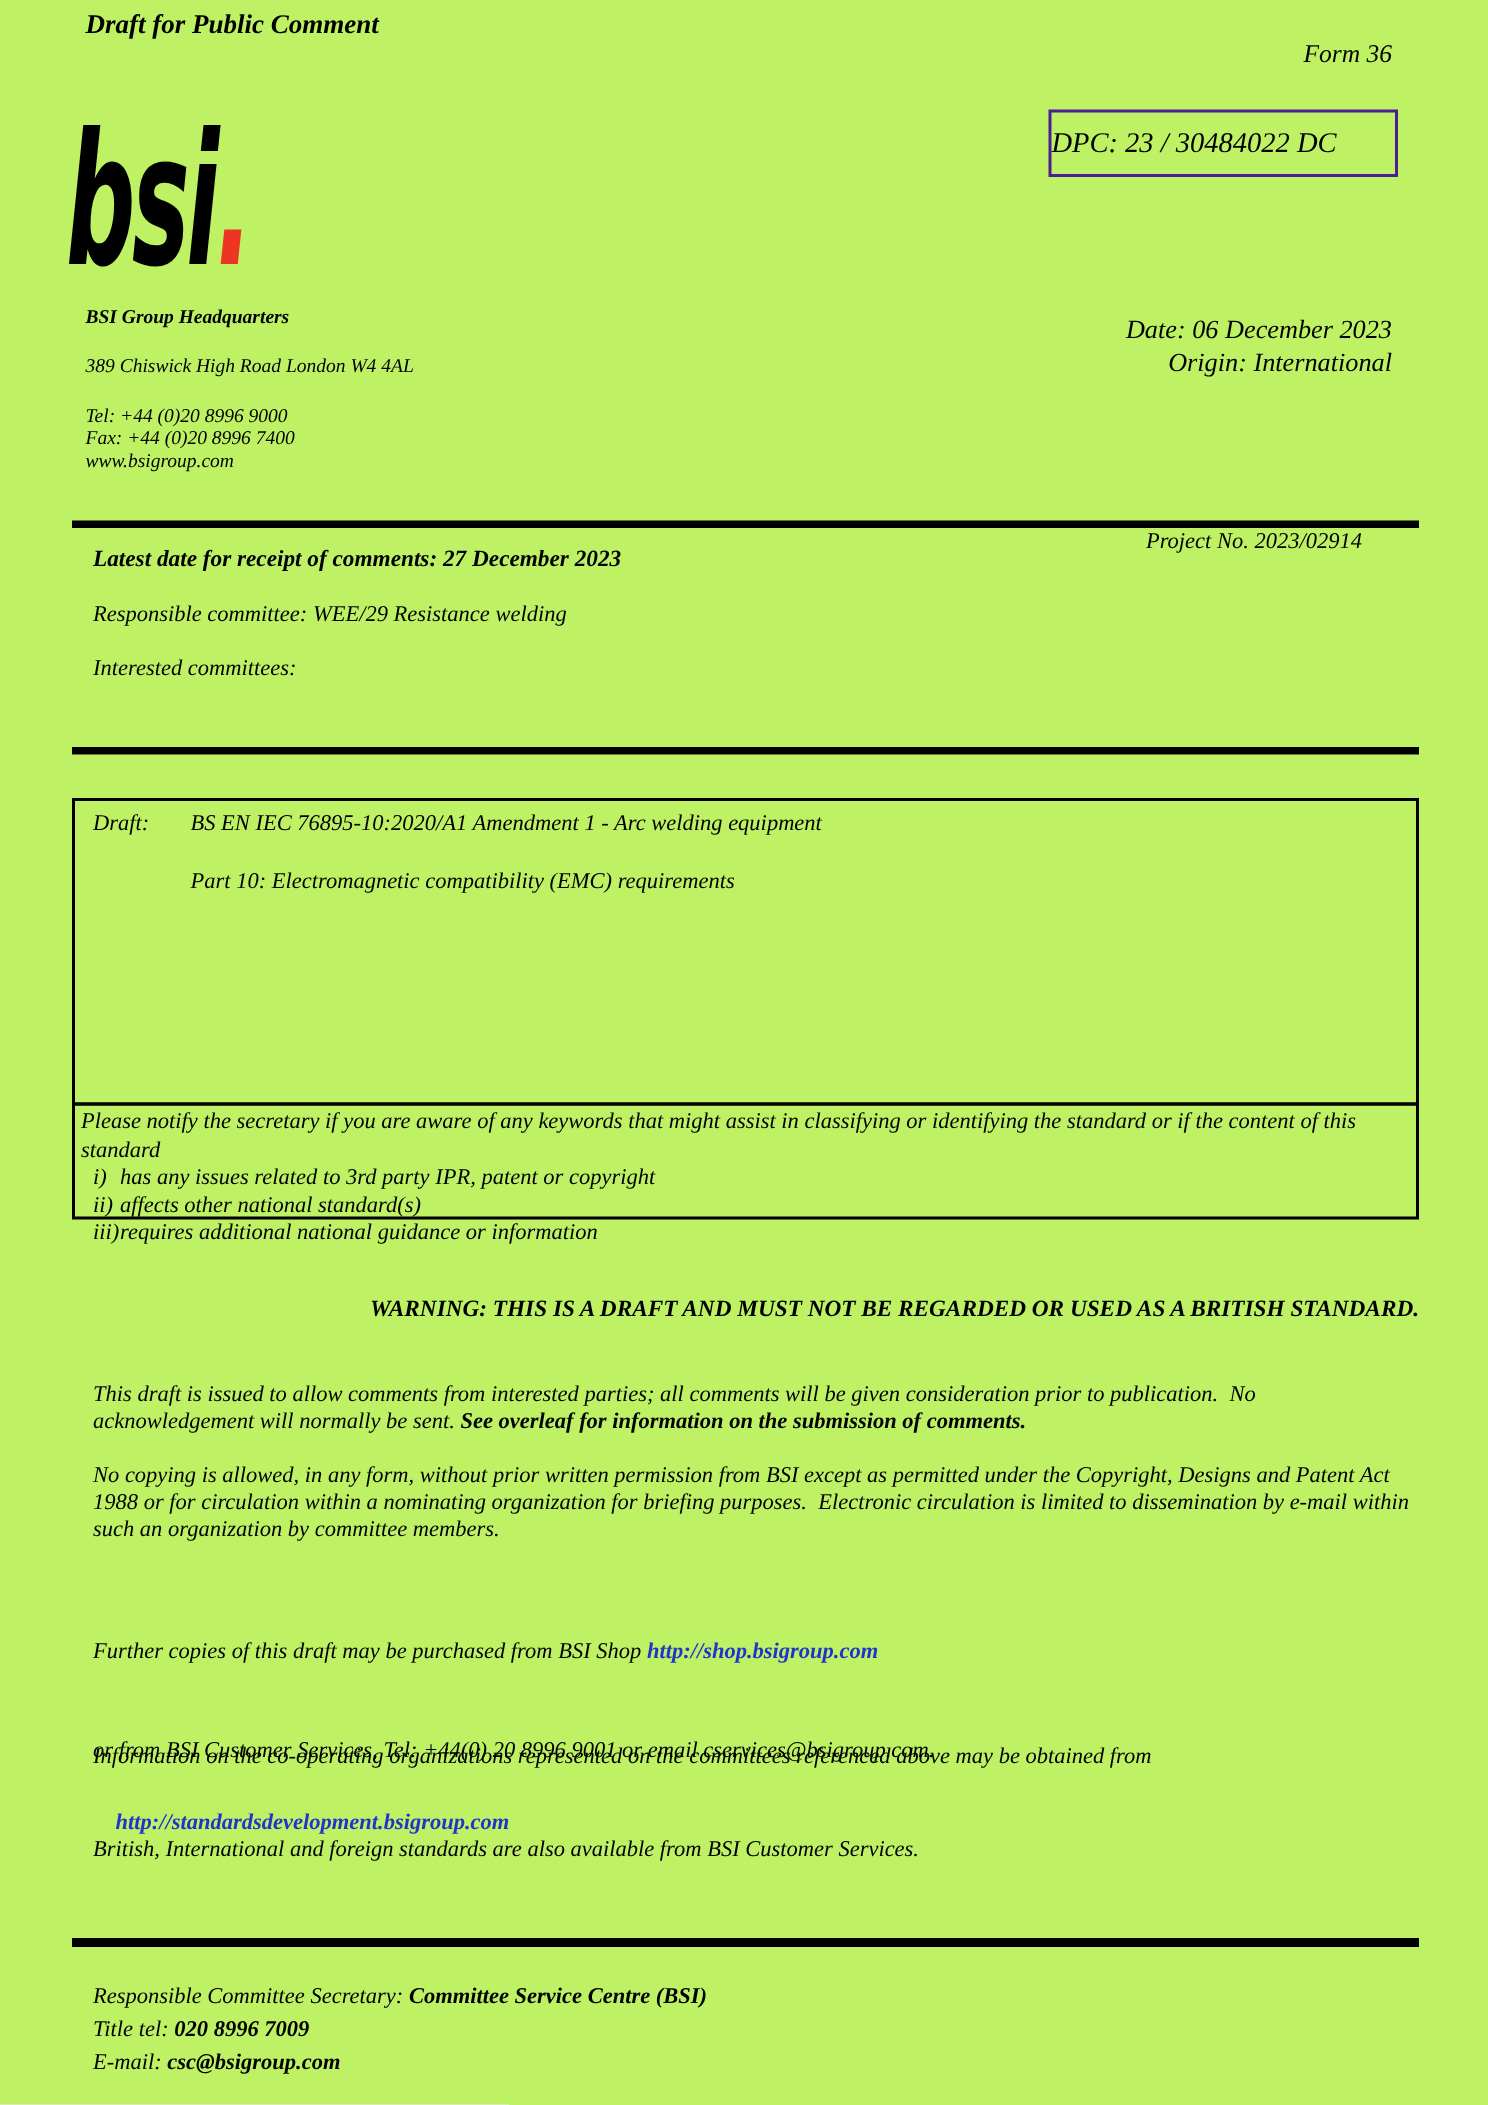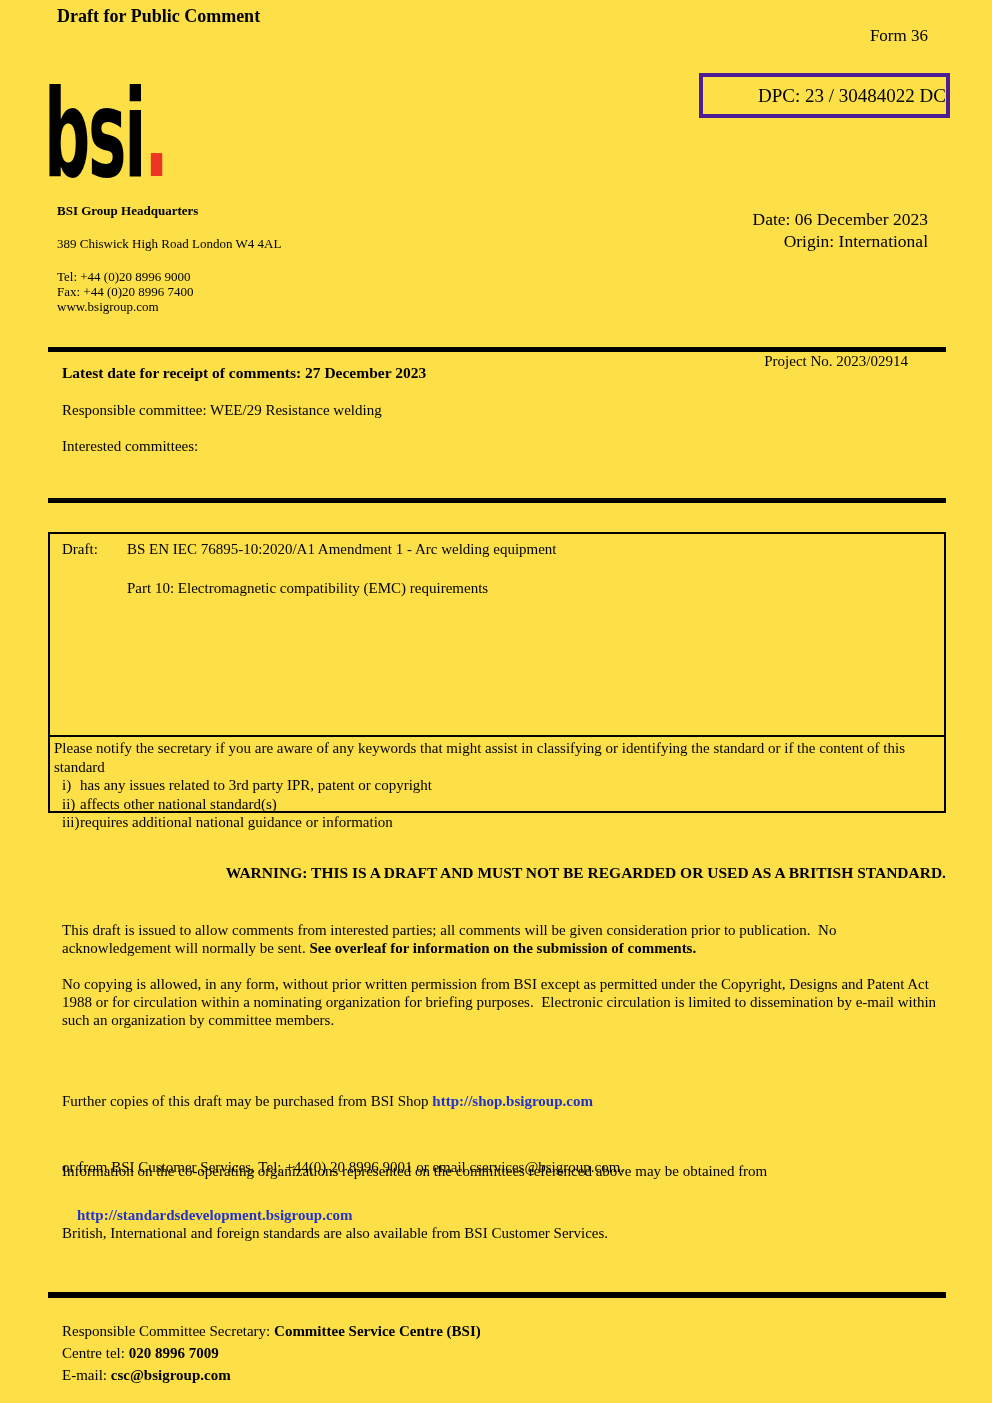--- a/index.html
+++ b/index.html
@@ -1,35 +1,36 @@
 <!DOCTYPE html>
 <html><head>
 <meta charset="utf-8">
 <style>
   * { margin:0; padding:0; box-sizing:border-box; }
   html,body { background:#e9e9e9; }
   .page {
     position:relative;
     width:992px; height:1403px;
     margin:0 auto;
-    background:#fde047;
+    background:#bef264;
     color:#000;
     font-family:"Liberation Serif","DejaVu Serif",serif;
     font-size:15px;
     overflow:hidden;
+    font-style:italic;
   }
   .abs { position:absolute; }
 
   .draft-label { left:57px; top:6px; font-size:18px; font-weight:bold; }
   .form-label  { top:26px; right:64px; font-size:17px; }
 
   .dpc-box {
-    left:699px; top:73px; width:251px; height:45px;
-    border:4px solid #4c1d95;
-    display:flex; align-items:center; justify-content:flex-end;
+    left:699px; top:73px; width:233px; height:45px;
+    border:2px solid #4c1d95;
+    display:flex; align-items:center; justify-content:flex-start;
     font-size:19px;
   }
 
   .logo { left:44px; top:84px; }
   .logo-text {
     display:inline-block;
     font-family:"DejaVu Sans","Liberation Sans",sans-serif;
     font-weight:bold;
     font-size:122px; line-height:0.82;
     letter-spacing:-0.035em;
@@ -172,17 +173,17 @@
 
   <div class="abs para p4">
     <div>Information on the co-operating organizations represented on the committees referenced above may be obtained from</div>
     <a href="#" class="doc-link">http://standardsdevelopment.bsigroup.com</a>
   </div>
 
   <div class="abs rule rule3"></div>
 
   <div class="abs footer">
     <div><span>Responsible Committee Secretary: </span><span class="bold">Committee Service Centre (BSI)</span></div>
-    <div><span>Centre tel: </span><span class="bold">020 8996 7009</span></div>
+    <div><span>Title tel: </span><span class="bold">020 8996 7009</span></div>
     <div><span>E-mail: </span><span class="bold">csc@bsigroup.com</span></div>
   </div>
 
 </div>
 
 </body></html>

